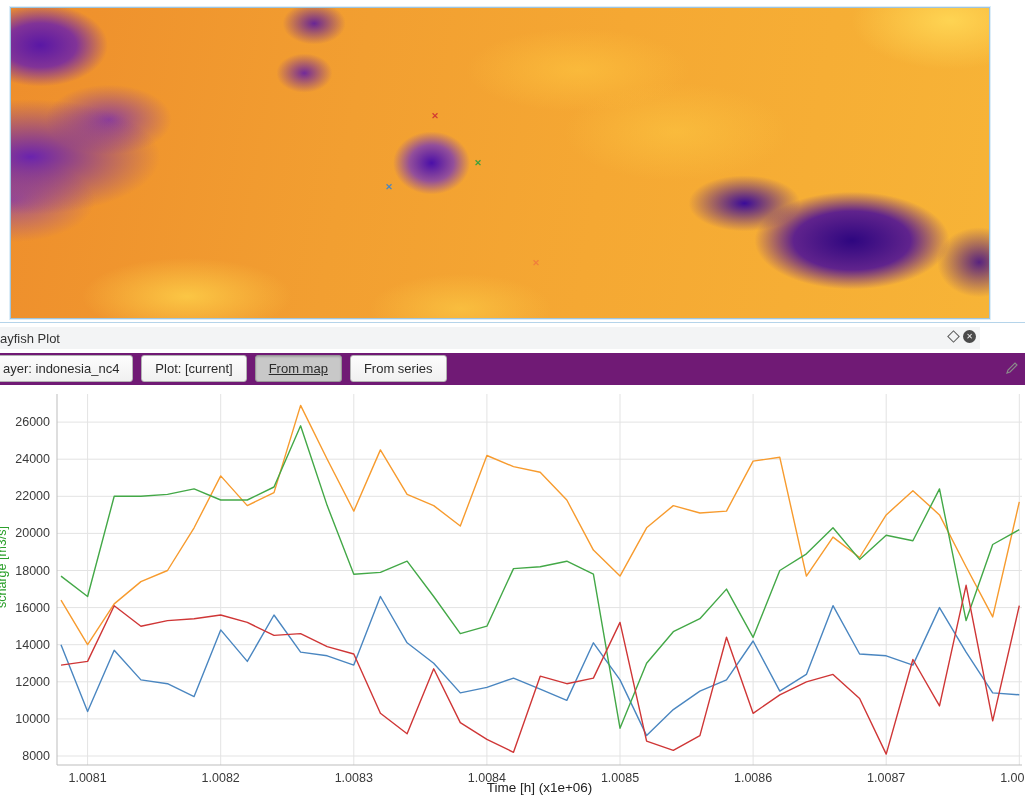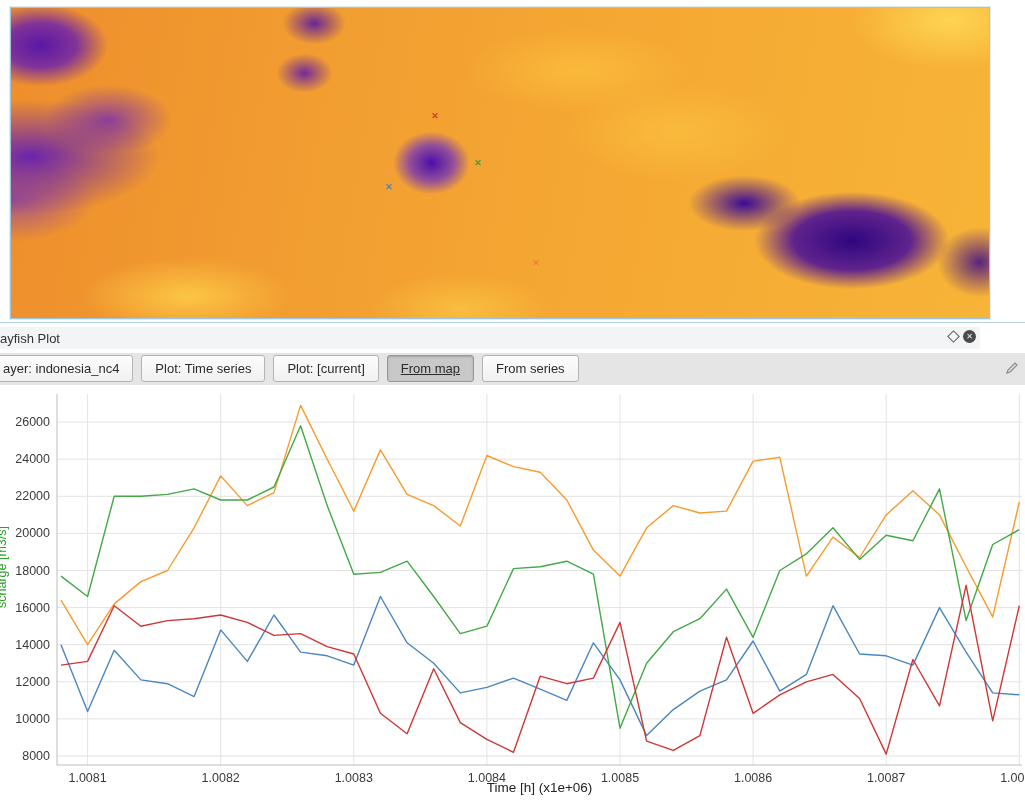--- a/index.html
+++ b/index.html
@@ -42,21 +42,21 @@
     background:#f3f4f5; display:flex; align-items:center;
     color:#333; font-size:13px;
   }
   .panel-title { position:relative; left:0px; }
   .titlebar-icons { position:absolute; right:4px; top:3px; display:flex; gap:5px; align-items:center; }
   .float-icon { width:9px; height:9px; border:1.5px solid #5a5a5a; transform:rotate(45deg); display:inline-block; }
   .close-icon { width:13px; height:13px; border-radius:50%; background:#4a4a4a; color:#f2f2f2;
                 font-size:8px; line-height:13px; text-align:center; display:inline-block; }
 
   
-  .plot-toolbar { position:absolute; top:353px; left:0; width:1025px; height:32px; background:#e5e5e5; }
+  .plot-toolbar { position:absolute; top:353px; left:0; width:1025px; height:32px; background:#701a75; }
   .tb-buttons { position:absolute; left:-11px; top:2px; display:flex; gap:8px; }
   .tb-btn {
     font-family:"Liberation Sans", sans-serif; font-size:13px; color:#2b2b2b;
     padding:5px 13px; border:1px solid #b3b3b3; border-radius:3px;
     background:linear-gradient(#fdfdfd,#f0f0f0); white-space:nowrap; cursor:pointer;
   }
   .tb-btn.pressed { background:#c8c8c8; border-color:#979797;
                     box-shadow:inset 0 1px 2px rgba(0,0,0,.18);text-decoration:underline; }
   .tb-edit { position:absolute; right:6px; top:8px; width:14px; height:14px; cursor:pointer; }
 
@@ -85,21 +85,20 @@
   <span class="panel-title">ayfish Plot</span>
   <span class="titlebar-icons">
     <span class="float-icon"></span>
     <span class="close-icon">✕</span>
   </span>
 </div>
 
 <div class="plot-toolbar">
   <div class="tb-buttons">
       <button class="tb-btn">ayer: indonesia_nc4</button>
-      <button class="tb-btn">Plot: Time series</button>
       <button class="tb-btn">Plot: [current]</button>
       <button class="tb-btn pressed">From map</button>
       <button class="tb-btn">From series</button>
     </div>
   <svg class="tb-edit" viewBox="0 0 14 14">
     <path d="M2 12 L3 9 L10 2 L12 4 L5 11 Z" fill="none" stroke="#8a8a8a" stroke-width="1.2"></path>
   </svg>
 </div>
 
 <div class="chart-area">

